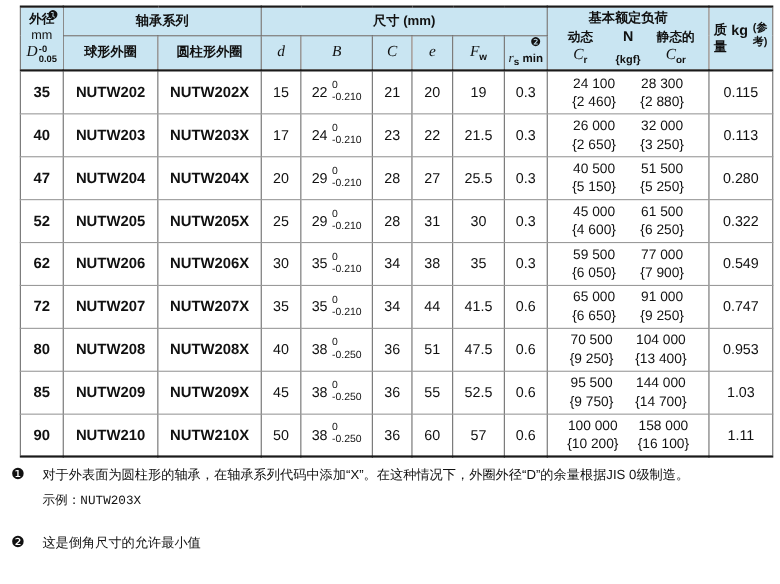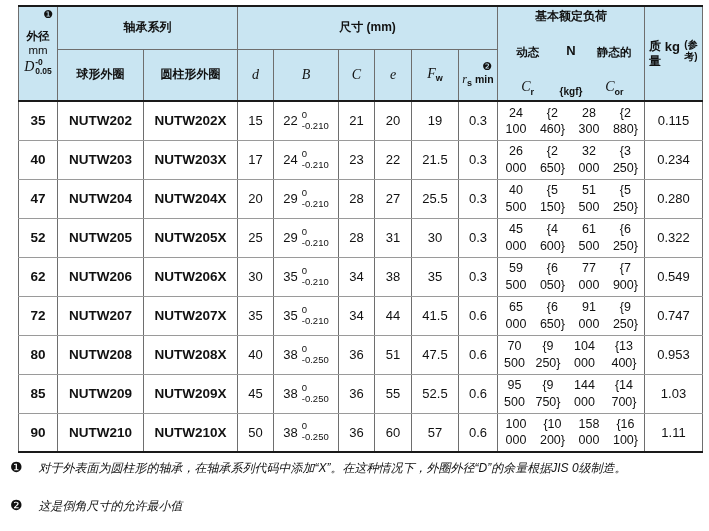--- a/index.html
+++ b/index.html
@@ -47,45 +47,45 @@
   .od-sym{font-size:11px;display:inline-flex;align-items:center;gap:1px;}
   .od-tol{display:inline-flex;flex-direction:column;font-size:8.5px;line-height:1.1;text-align:left;font-weight:bold;}
 
   
   .rs-head-wrap{display:flex;flex-direction:column;align-items:center;line-height:1;}
   .rs-head-wrap .note-badge{align-self:flex-end;margin:0 5px 1px 0;}
   .rs-label{font-size:10.5px;font-weight:bold;font-style:normal;}
   .rs-label .math{font-size:12px;}
 
   
-  .load-head{display:flex;flex-direction:column;justify-content:center;gap:19px;padding:2px 6px;}
+  .load-head{display:flex;flex-direction:column;justify-content:center;gap:1px;padding:2px 6px;}
   .load-head .lh-title{font-size:12px;}
   .lh-grid{display:grid;grid-template-columns:1.2fr 1fr 1.2fr;align-items:end;font-size:11.5px;}
   .lh-grid .sym{font-size:13px;}
   .lh-unit-top{font-size:13px;}
   .lh-unit-bot{font-size:10px;font-weight:bold;}
 
   
   .mass-head{display:flex;line-height:1.25;justify-content:center;}
   .mass-kg{font-size:13px;}
   .mass-ref{font-size:10px;}
 
   
   .tol-wrap{display:flex;justify-content:center;align-items:center;gap:4px;}
   .tol-stack{display:flex;flex-direction:column;font-size:9.5px;line-height:1.15;text-align:left;}
 
   
   .load-wrap{display:flex;justify-content:space-evenly;align-items:center;}
-  .load-pair{display:flex;flex-direction:row;line-height:1.3;font-size:12.5px;}
+  .load-pair{display:flex;flex-direction:column;line-height:1.3;font-size:12.5px;}
 
   
   .footnotes{margin:8px 0 0 10px;font-size:12px;}
   .footnote{display:flex;gap:16px;align-items:flex-start;margin-bottom:13px;}
   .footnote .note-badge{font-size:14px;margin-top:-1px;}
-  .footnote-body p{margin:0 0 9px 0;line-height:1.3;font-style:italic;}
+  .footnote-body p{margin:0 0 9px 0;line-height:1.3;}
   .footnote-example{font-family:"Liberation Mono",monospace;font-size:11.5px;}
 </style>
 </head>
 <body>
 
 <div class="page">
 
   <table class="spec-table">
     <colgroup>
       <col style="width:39px">
@@ -211,21 +211,21 @@
               <span class="load-pair">
                 <span>26 000</span>
                 <span>{2 650}</span>
               </span>
               <span class="load-pair">
                 <span>32 000</span>
                 <span>{3 250}</span>
               </span>
             </div>
           </td>
-          <td>0.234</td>
+          <td>0.113</td>
         </tr>
         <tr class="data-row">
           <td class="bold">47</td>
           <td class="bold">NUTW204</td>
           <td class="bold">NUTW204X</td>
           <td>20</td>
           <td>
             <div class="tol-wrap">
               <span class="main">29</span>
               <span class="tol-stack">
@@ -445,20 +445,21 @@
           <td>1.11</td>
         </tr>
       </tbody>
   </table>
 
   <div class="footnotes">
     <div class="footnote">
       <span class="note-badge">❶</span>
       <div class="footnote-body">
         <p>对于外表面为圆柱形的轴承，在轴承系列代码中添加“X”。在这种情况下，外圈外径“D”的余量根据JIS 0级制造。</p>
+        <p class="footnote-example">示例：NUTW203X</p>
       </div>
     </div>
     <div class="footnote">
       <span class="note-badge">❷</span>
       <div class="footnote-body">
         <p>这是倒角尺寸的允许最小值</p>
       </div>
     </div>
   </div>
 

